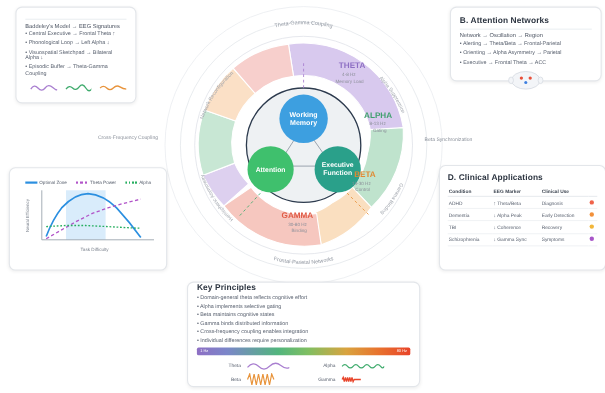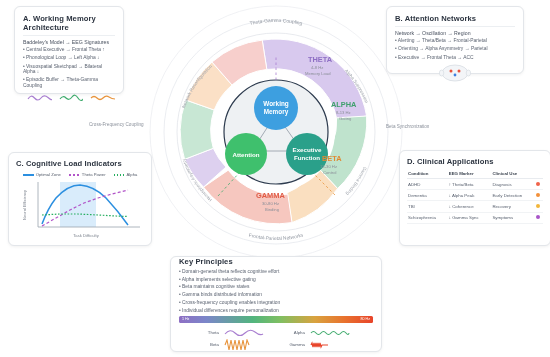--- a/index.html
+++ b/index.html
@@ -26,21 +26,21 @@
   .sub { font-size:5.2px; color:#4a5260; }
   .bullet { font-size:4.9px; color:#5a6270; line-height:1.05; }
 
   
   #panelA { left:14px; top:6px; width:110px; height:88px; padding:7px 8px; }
   #panelA .bullets { margin-top:2px; }
   #panelA .bullets div { margin-bottom:3.3px; }
   .waverow { display:flex; gap:7px; align-items:center; margin-top:5px; padding-left:4px; }
 
   
-  #panelB { left:386px; top:6px; width:138px; height:68px; padding:7px 8px; }
+  #panelB { left:409px; top:6px; width:138px; height:68px; padding:7px 8px; }
   #panelB .bullets div { margin-bottom:3.3px; }
   .brain-glyph { display:flex; justify-content:center; margin-top:3px; }
 
   
   #panelC { left:8px; top:152px; width:144px; height:94px; padding:6px 7px; }
   .legendC { display:flex; gap:8px; justify-content:center; margin-top:4px; font-size:4.2px; color:#555d6b; align-items:center;}
   .legendC span.sw { display:inline-block; width:11px; height:2px; margin-right:2px; vertical-align:middle;}
   .legendC i { font-style:normal; vertical-align:middle; }
 
   
@@ -177,21 +177,20 @@
       <text font-size="4.6" fill="#a0a5ad" font-family="Liberation Sans, sans-serif">
         <textPath href="#arcBR" startOffset="50%" text-anchor="middle">Gamma Binding</textPath>
       </text>
     </svg>
 
     <div class="ringlabel" style="left:-51px; top:126px;">Cross-Frequency Coupling</div>
     <div class="ringlabel" style="left:246px; top:128px;">Beta Synchronization</div>
   </div>
 
   <div class="card" id="panelA">
-    <div class="card-title">A. Working Memory Architecture</div>
     <div class="rule"></div>
     <div class="sub">Baddeley's Model → EEG Signatures</div>
     <div class="bullets">
       <div class="bullet">• Central Executive → Frontal Theta ↑</div>
       <div class="bullet">• Phonological Loop → Left Alpha ↓</div>
       <div class="bullet">• Visuospatial Sketchpad → Bilateral Alpha ↓</div>
       <div class="bullet">• Episodic Buffer → Theta-Gamma Coupling</div>
     </div>
     <div class="waverow">
       <svg width="26" height="9">
@@ -221,21 +220,20 @@
         <ellipse cx="6.6" cy="10" rx="2.2" ry="3" fill="#f3f5f8" stroke="#d7dce2" stroke-width="0.7"></ellipse>
         <ellipse cx="33.4" cy="10" rx="2.2" ry="3" fill="#f3f5f8" stroke="#d7dce2" stroke-width="0.7"></ellipse>
         <circle cx="16" cy="8" r="1.5" fill="#e8503a"></circle>
         <circle cx="24" cy="8" r="1.5" fill="#e8503a"></circle>
         <circle cx="20" cy="12" r="1.4" fill="#3d7fe0"></circle>
       </svg>
     </div>
   </div>
 
   <div class="card" id="panelC">
-    <div class="card-title">C. Cognitive Load Indicators</div>
     <div class="legendC">
       <span>
         <span class="sw" style="background:#2b8fe0"></span><i>Optimal Zone</i>
       </span>
       <span>
         <span class="sw" style="background:repeating-linear-gradient(90deg,#b255c9 0 2px,transparent 2px 4px)"></span><i>Theta Power</i>
       </span>
       <span>
         <span class="sw" style="background:repeating-linear-gradient(90deg,#27ae60 0 1.5px,transparent 1.5px 3px)"></span><i>Alpha</i>
       </span>

